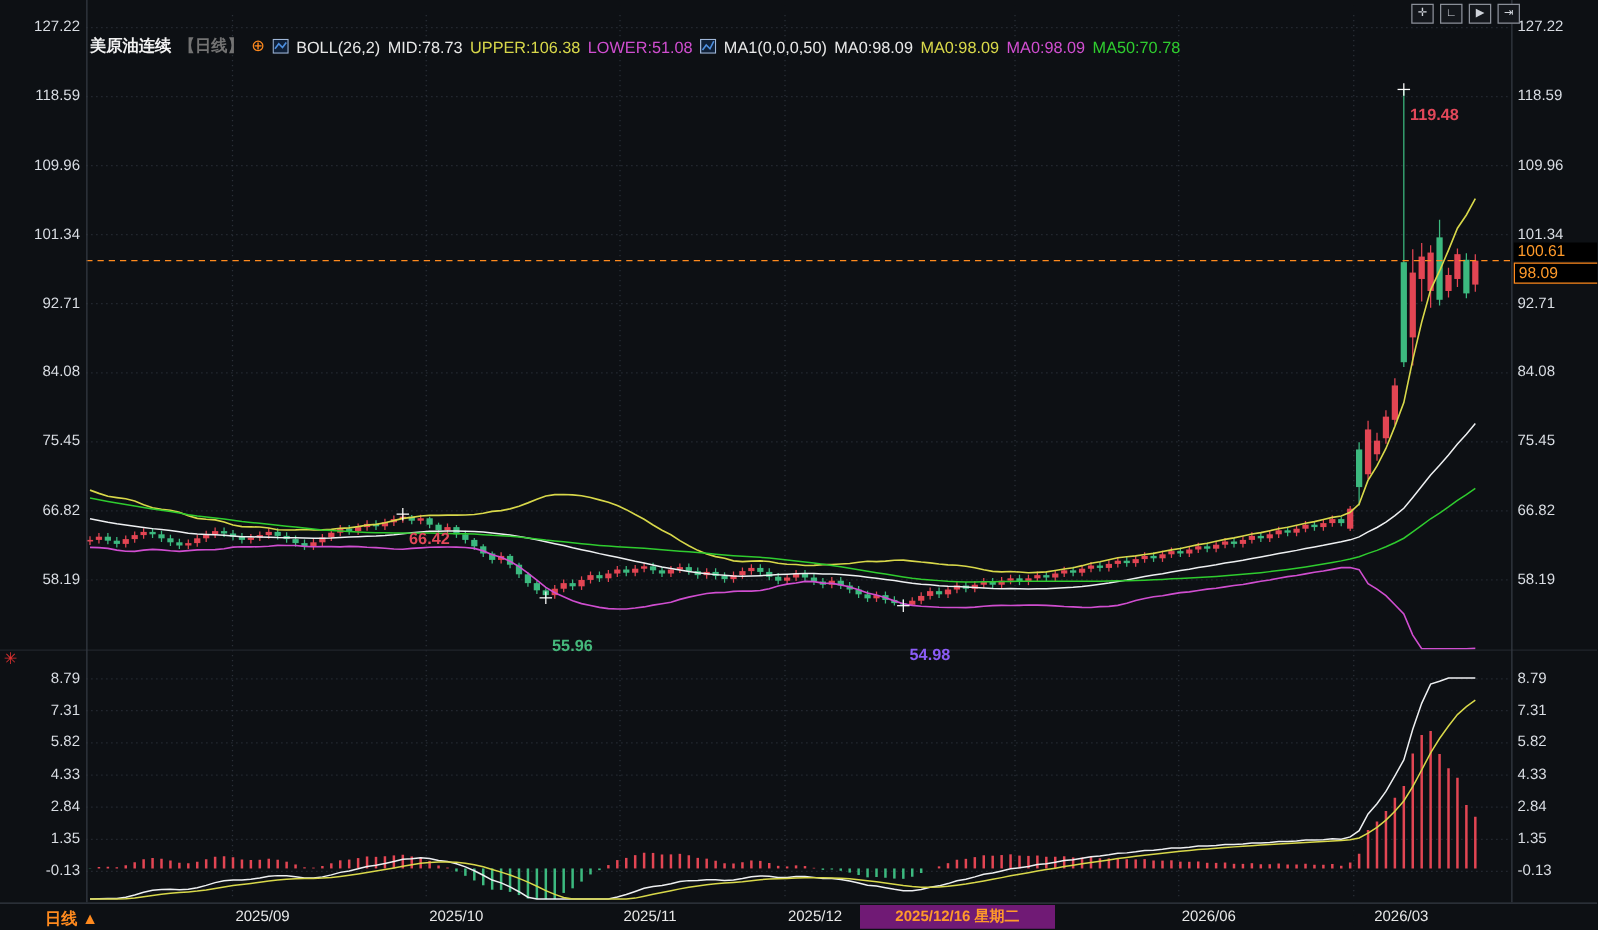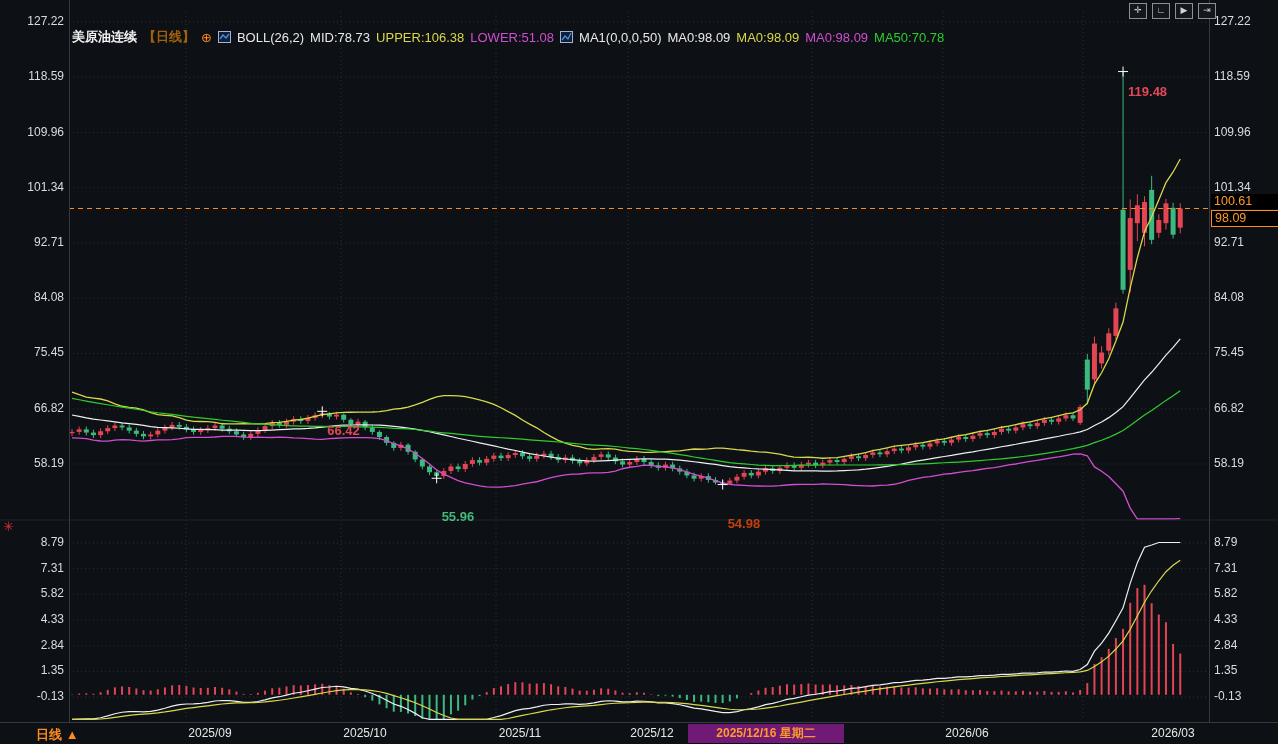--- a/index.html
+++ b/index.html
@@ -1,20 +1,20 @@
 <!DOCTYPE html>
 <html><head>
 <meta charset="utf-8">
 <style>
   html,body{margin:0;padding:0;background:#0d1014;}
   #root{position:relative;width:1278px;height:744px;background:#0d1014;overflow:hidden;
         font-family:"Liberation Sans","DejaVu Sans",sans-serif;color:#d9dde3;}
   .hdr{position:absolute;top:4px;left:72px;height:18px;font-size:13px;white-space:nowrap;display:flex;align-items:center;gap:6px;z-index:5;margin-top:24px;}
   .hdr .sym{color:#f2f2f2;font-weight:bold;}
-  .hdr .tag{color:#a16207;font-weight:bold;}
+  .hdr .tag{color:#737373;font-weight:bold;}
   .hdr .plus{color:#ff8a1e;font-size:13px;}
   .hdr .w{color:#e8e8e8;} .hdr .y{color:#d8d84a;} .hdr .m{color:#d04ed0;} .hdr .g{color:#2fcc2f;}
   .mini-ind{display:inline-block;width:13px;height:12px;vertical-align:middle;}
   .toolbar{position:absolute;top:3px;right:62px;display:flex;gap:5px;z-index:6;}
   .tool{width:16px;height:14px;border:1px solid #8a8f98;color:#cfd3da;font-size:9px;line-height:13px;
         text-align:center;background:#14171c;cursor:pointer;}
   .axis-label{position:absolute;font-size:12px;color:#d9dde3;}
   .axis-left{width:62px;text-align:right;}
   .axis-right{text-align:left;}
   .ann{position:absolute;font-size:13px;font-weight:bold;white-space:nowrap;z-index:4;margin-top:28px;}
@@ -638,30 +638,30 @@
   <div class="pricebox" id="upper-price-box" style="top: 193.519px;">100.61</div>
   <div class="pricebox bordered" id="last-price-box" style="top: 209.519px;">98.09</div>
 
 
   <div class="redstar">✳</div>
 
   <div id="annotations">
       <div class="ann" style="left: 1128.05px; top: 55.5592px; color: rgb(226, 72, 90);">119.48</div>
       <div class="ann" style="left: 327.25px; top: 395.302px; color: rgb(226, 72, 90);">66.42</div>
       <div class="ann" style="left: 441.65px; top: 481.278px; color: rgb(69, 185, 124);">55.96</div>
-      <div class="ann" style="left: 727.65px; top: 487.553px; color: #c2410c;">54.98</div>
+      <div class="ann" style="left: 727.65px; top: 487.553px; color: #8b5cf6;">54.98</div>
     </div>
 
   <div class="bottom-bar">
     <div class="period"><span>日线</span> <span>▲</span></div>
     <div id="months">
         <div class="month" style="left: 210px;">2025/09</div>
         <div class="month" style="left: 365px;">2025/10</div>
         <div class="month" style="left: 520px;">2025/11</div>
         <div class="month" style="left: 652px;">2025/12</div>
         <div class="month" style="left: 836px;">/01</div>
         <div class="month" style="left: 967px;">2026/06</div>
-        <div class="month" style="left: 1173px;">2026/03</div>
+        <div class="month" style="left: 1121px;">2026/03</div>
       </div>
     <div class="datebox">2025/12/16 星期二</div>
   </div>
 
 </div>
 
 </body></html>

